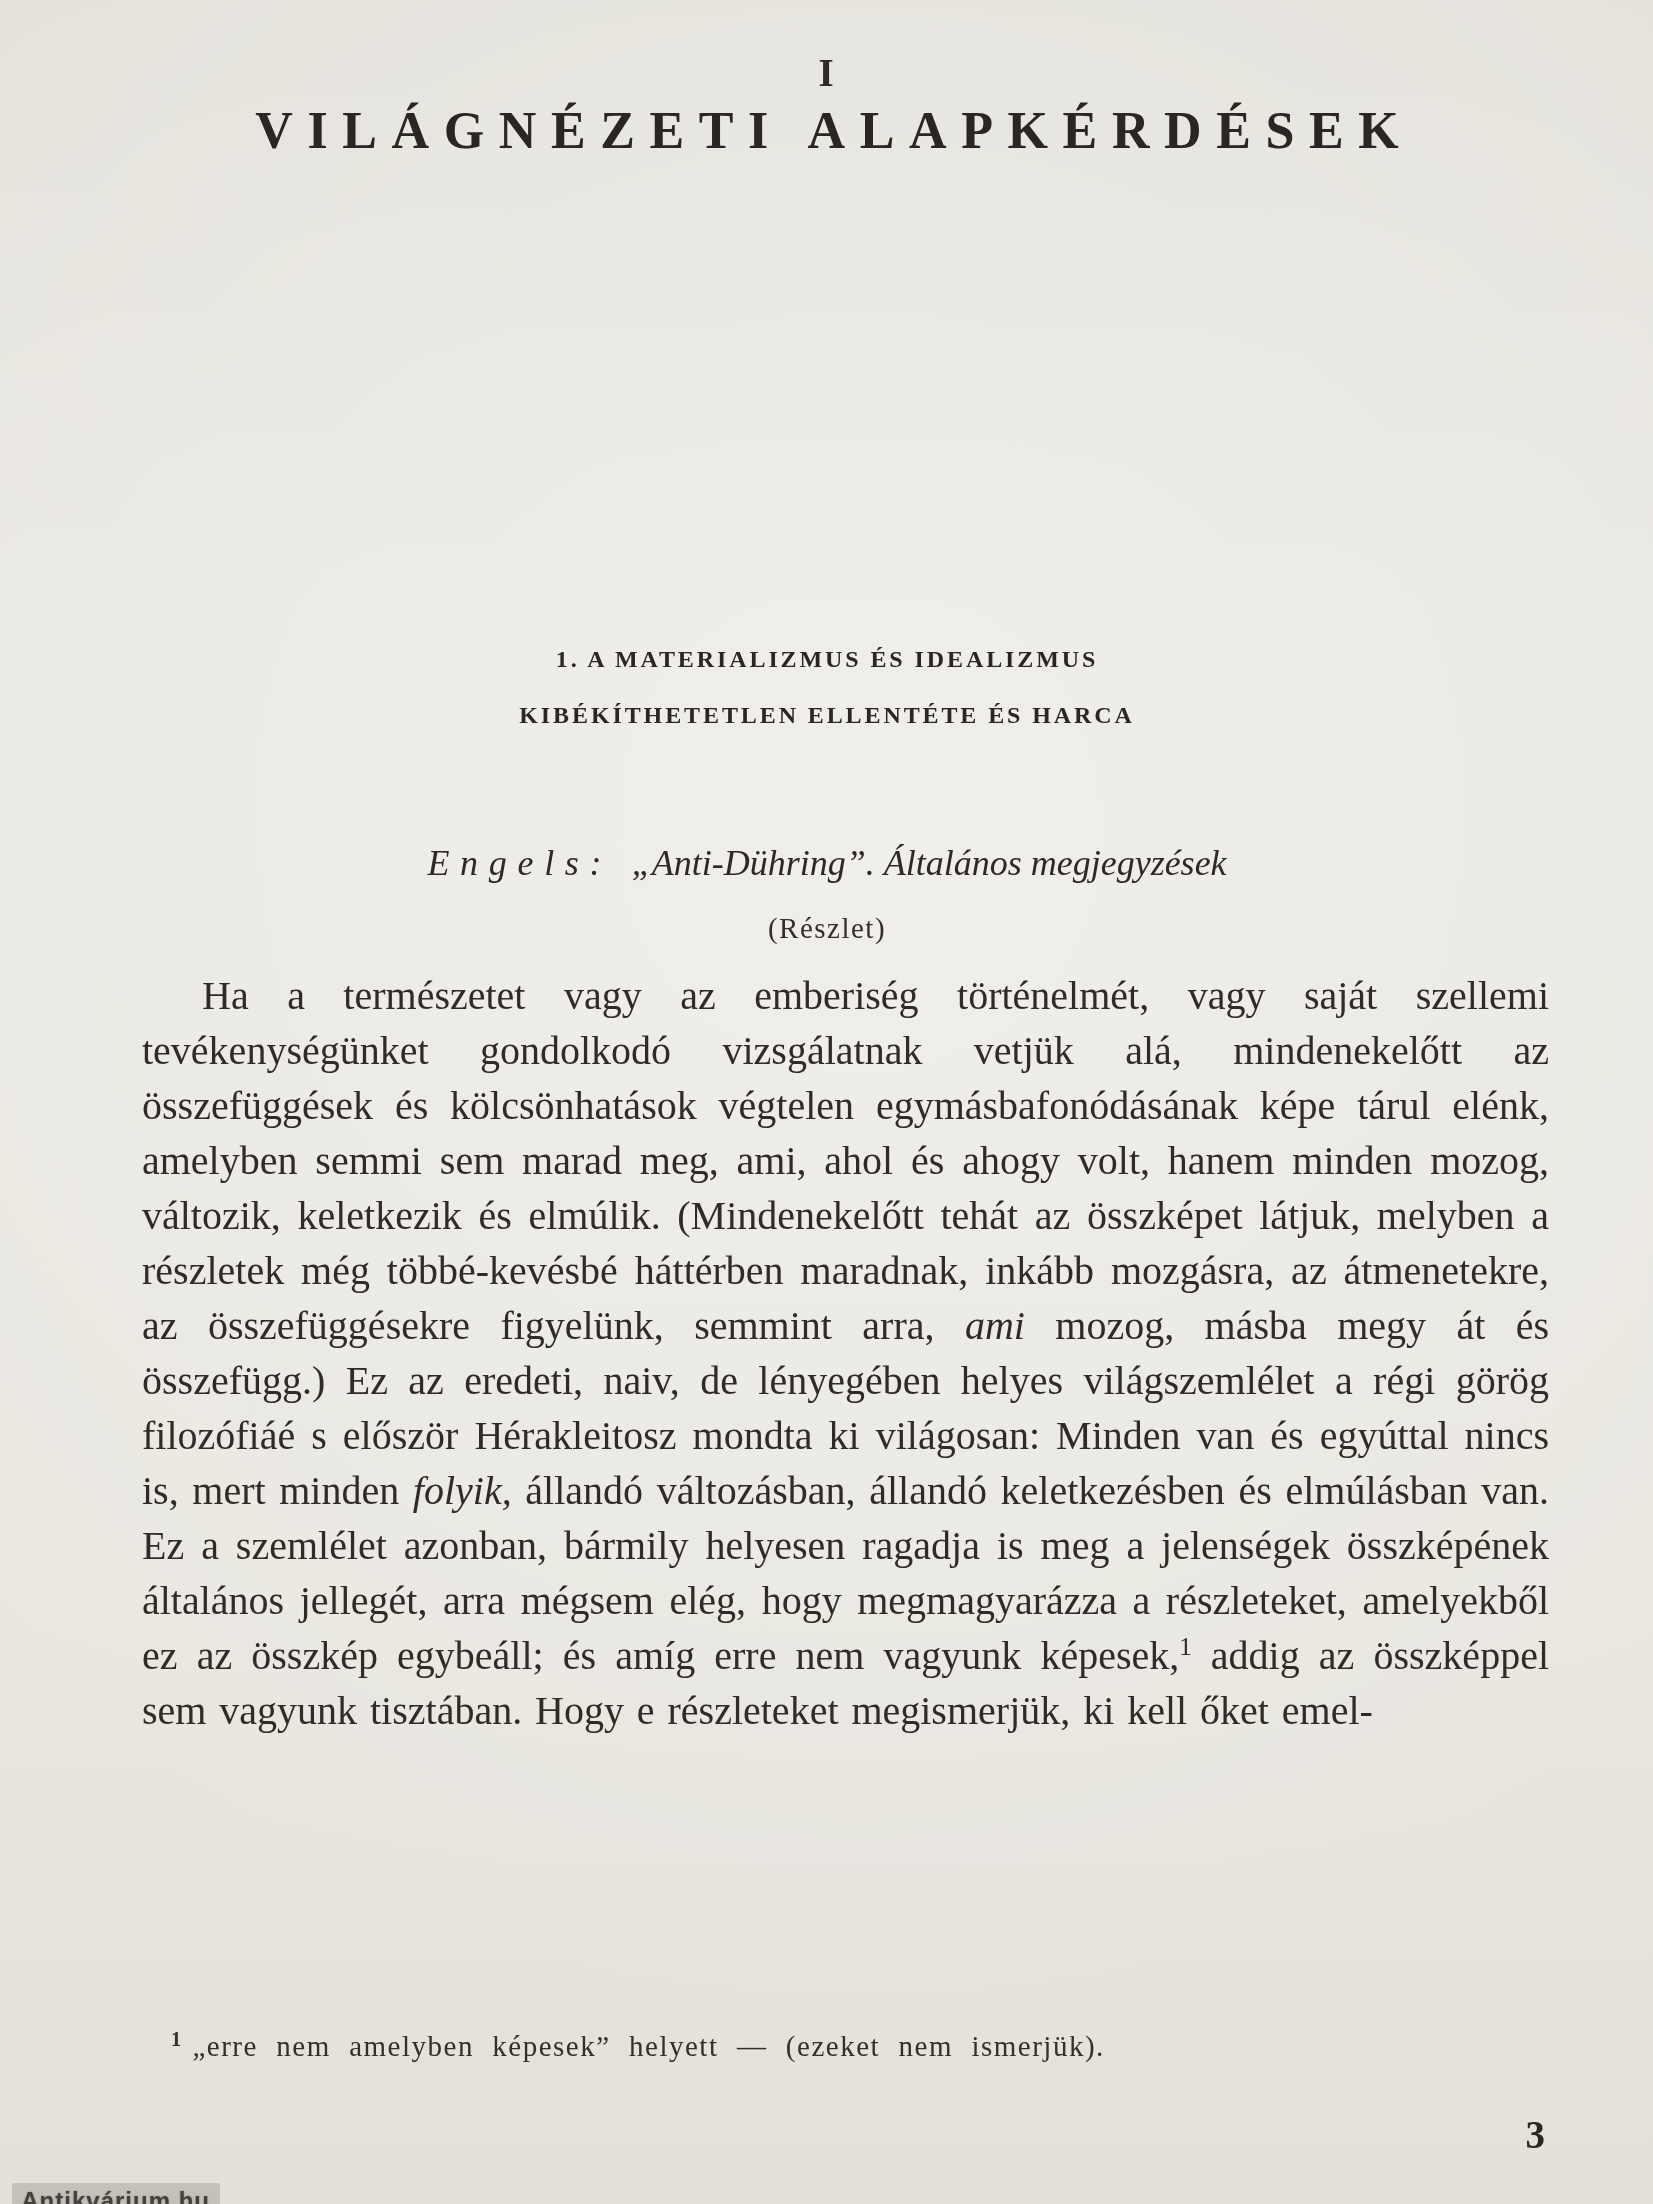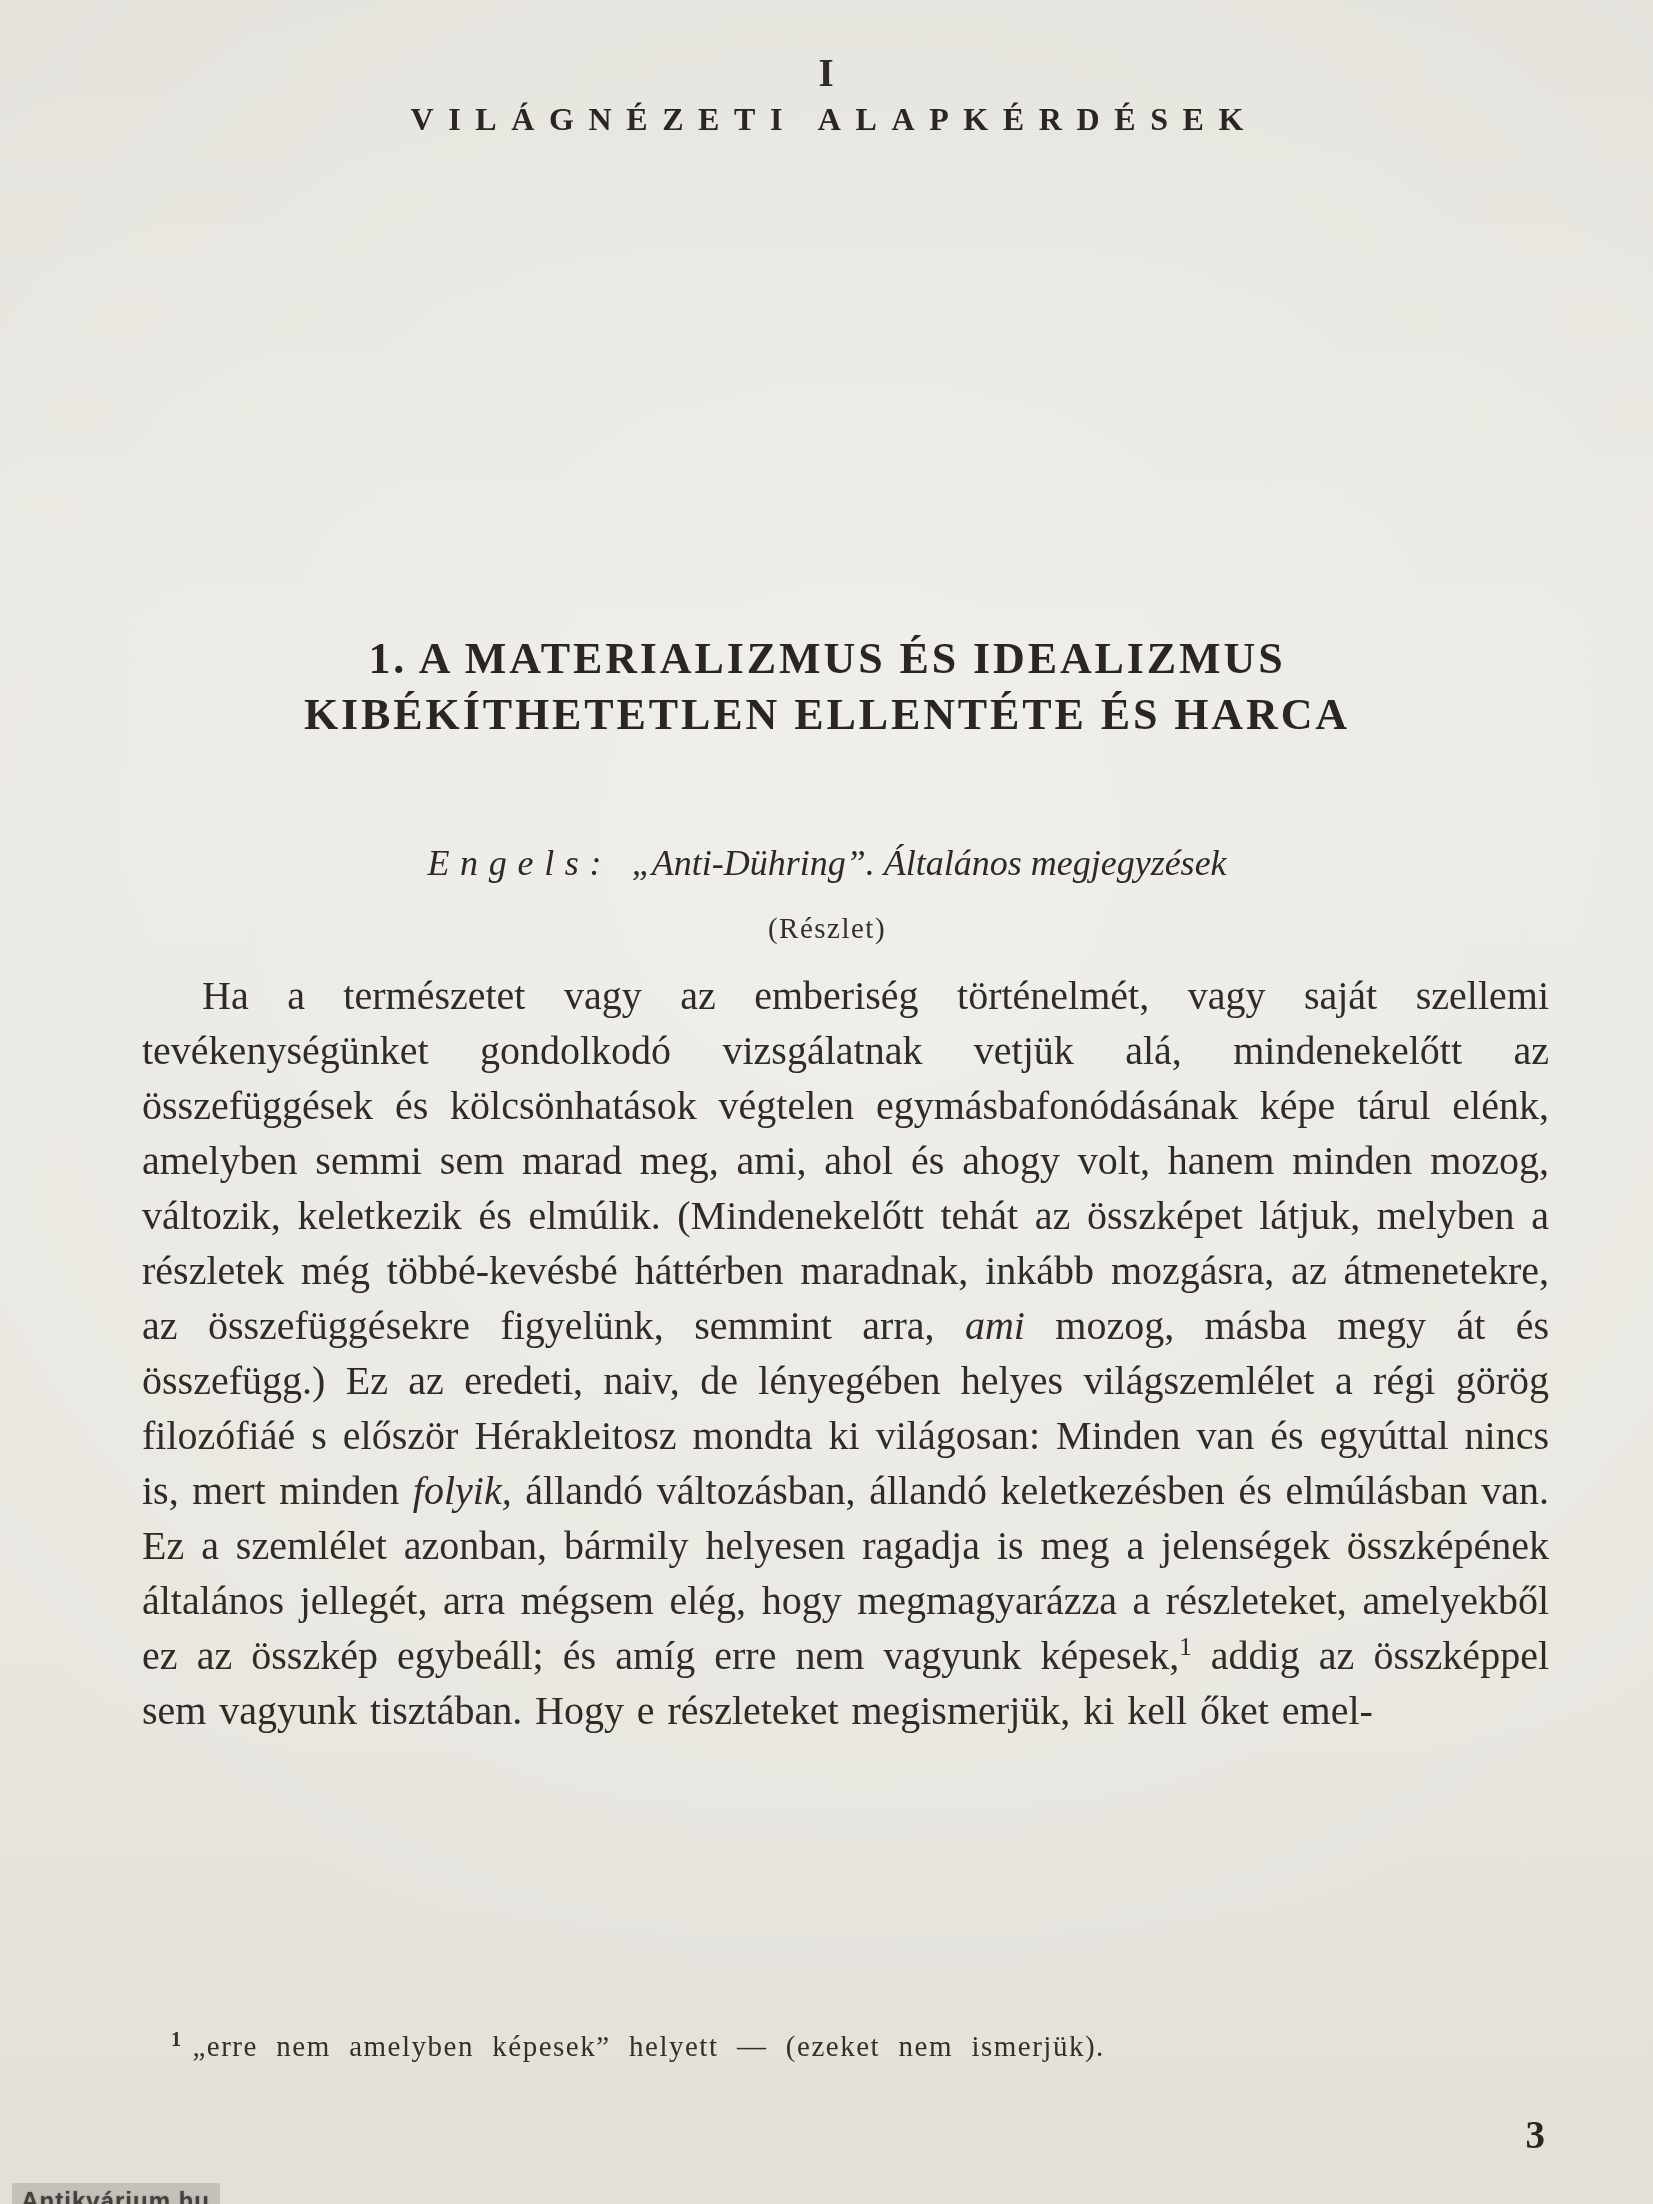--- a/index.html
+++ b/index.html
@@ -28,29 +28,29 @@
     text-align: center;
   }
   .chapter-num {
     top: 50px;
     font-size: 39px;
     font-weight: bold;
     letter-spacing: 1.9px;
   }
   .page-title {
     top: 101px;
-    font-size: 32px;
+    font-size: 52px;
     font-weight: bold;
     letter-spacing: 14.6px;
     text-indent: 14.6px;
     color: #2a2722;
   }
   .section-heading {
     top: 631px;
-    font-size: 44px;
+    font-size: 24px;
     font-weight: bold;
     letter-spacing: 2.9px;
     line-height: 56px;
     color: #2a2722;
   }
   .subtitle {
     top: 842px;
     font-size: 36px;
     font-style: italic;
     color: #2d2a25;

